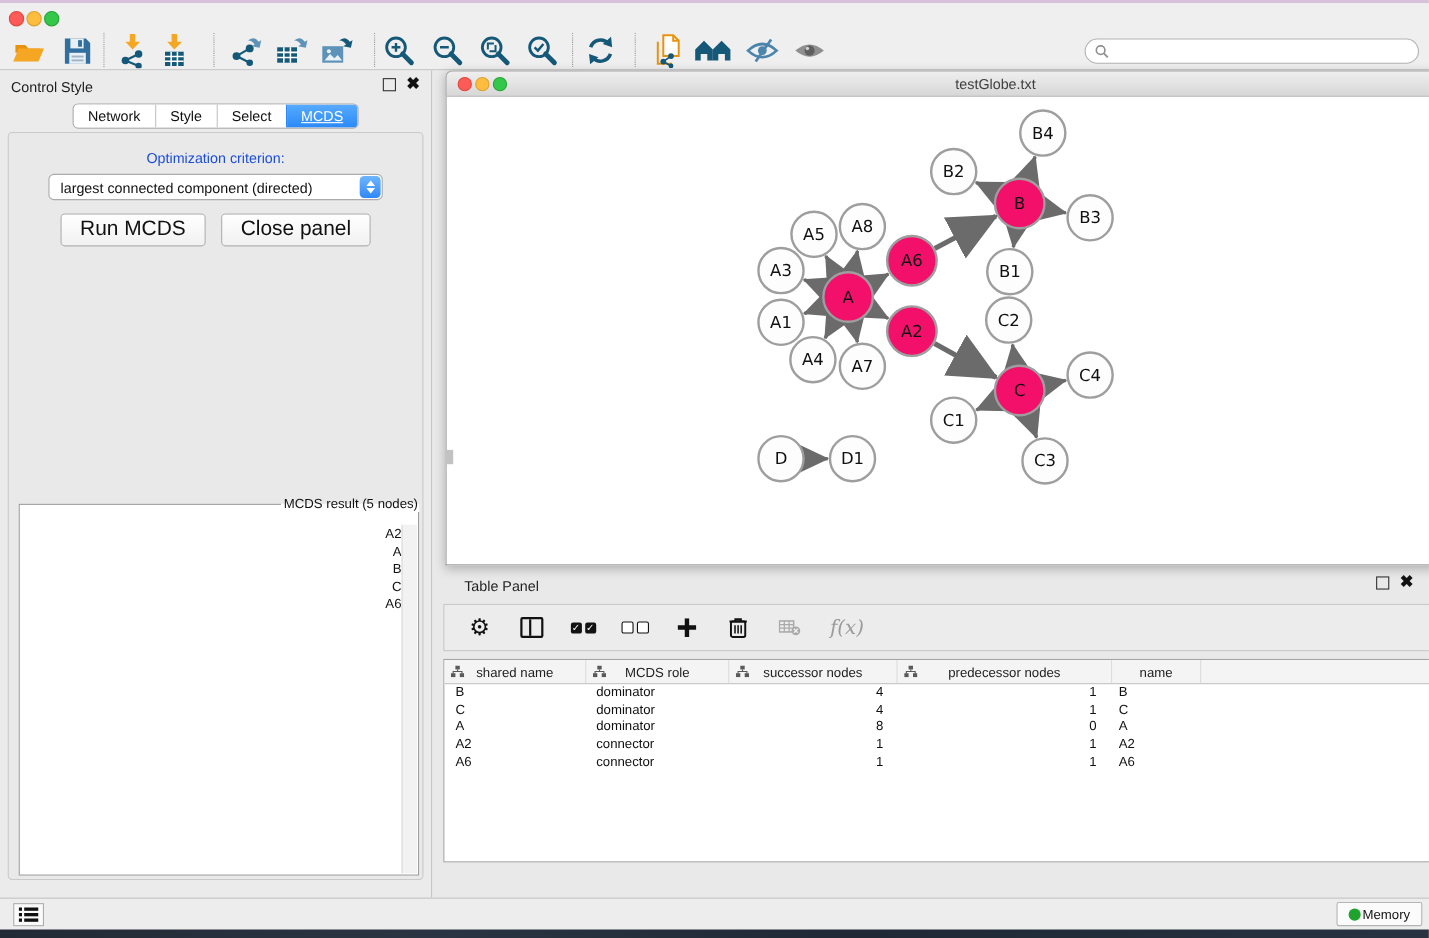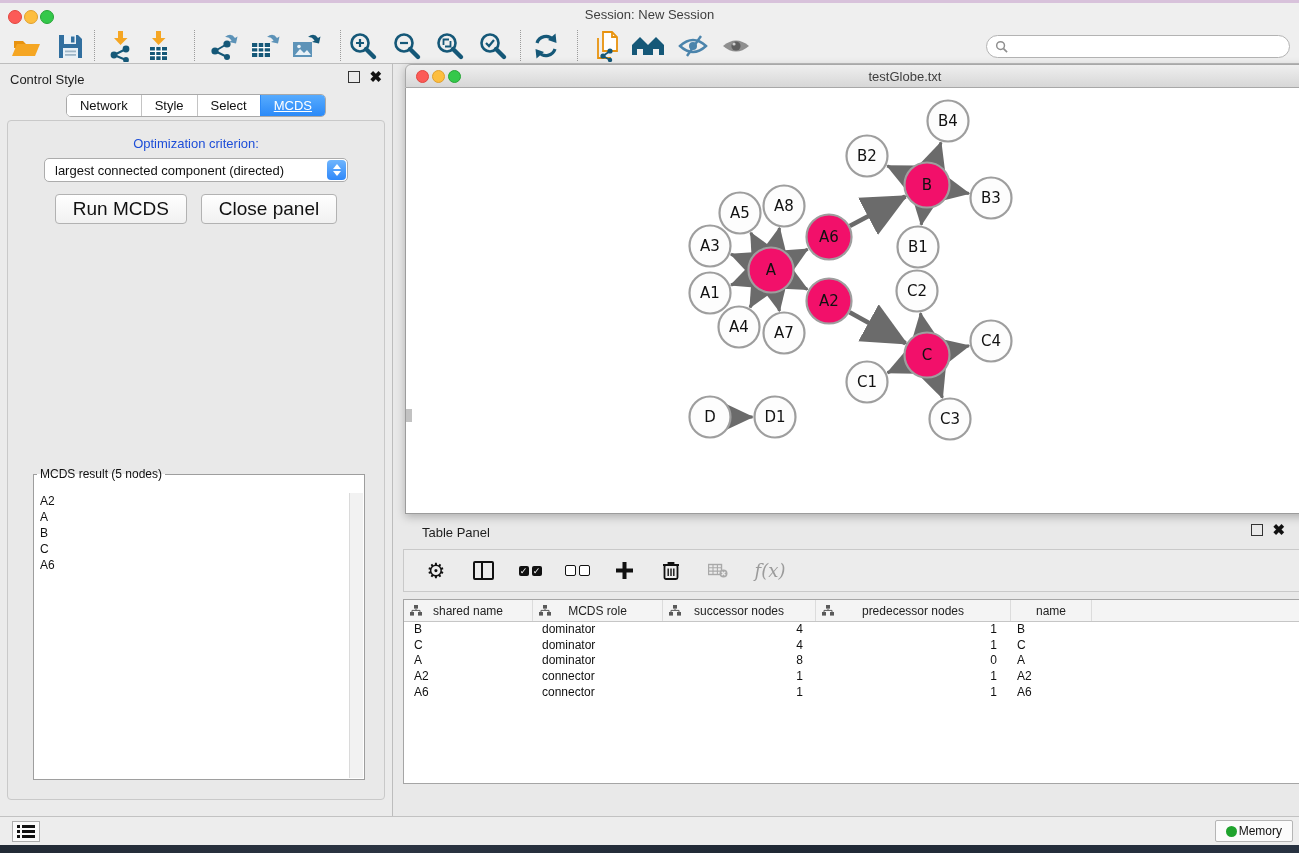--- a/index.html
+++ b/index.html
@@ -32,21 +32,21 @@
   .cp-tabs-wrap{position:absolute;top:30px;left:0;right:0;text-align:center;}
   .cp-content{position:absolute;left:7px;right:7px;top:56px;bottom:17px;border:1px solid #C9C9C9;border-radius:4px;background:#E9E9E9;}
   .opt-label{position:absolute;top:15px;left:0;right:0;text-align:center;font-size:13px;color:#1d4ed8;}
   .combo{position:absolute;left:36px;right:36px;top:37px;height:24px;background:#fff;border:1px solid #ACACAC;border-radius:5px;font-size:13px;color:#111;line-height:23px;padding-left:10px;box-sizing:border-box;}
   .combo .spin{position:absolute;right:1px;top:1px;bottom:1px;width:19px;border-radius:4px;background:linear-gradient(#6FB5FD,#2F88FA);display:flex;flex-direction:column;align-items:center;justify-content:center;gap:2px;}
   .spin i{width:0;height:0;border-left:4px solid transparent;border-right:4px solid transparent;display:block;}
   .spin .up{border-bottom:5px solid #fff;}
   .spin .dn{border-top:5px solid #fff;}
   .btn-row{position:absolute;top:73px;left:0;right:0;display:flex;justify-content:center;gap:14px;}
   .mac-btn{padding:3px 17px;font-size:19px;color:#111;background:linear-gradient(#FFFFFF,#F1F1F1);border:1px solid #B2B2B2;border-radius:4px;}
-  .mcds-field{position:absolute;left:9px;right:3px;top:330px;bottom:3px;border:1px solid #9E9E9E;margin:16px;padding:0;background:#fff;}
+  .mcds-field{position:absolute;left:9px;right:3px;top:330px;bottom:3px;border:1px solid #9E9E9E;margin:0;padding:0;background:#fff;text-align:right;}
   .mcds-field legend{font-size:12px;color:#111;margin-left:3px;padding:0 3px;background:transparent;}
   .mcds-list{position:absolute;left:1px;right:15px;top:12px;bottom:1px;background:#fff;overflow:hidden;}
   .mcds-list div{font-size:12px;color:#111;line-height:16px;padding-left:5px;}
   .mcds-scroll{position:absolute;right:1px;top:12px;bottom:1px;width:13px;background:#F2F2F2;border-left:1px solid #DADADA;}
   
   .desktop{position:absolute;left:393px;top:64px;width:906px;height:753px;background:#E9E9E9;}
   .net-window{position:absolute;left:12px;top:0px;width:1000px;height:450px;box-shadow:0 3px 10px rgba(0,0,0,0.25);border-radius:6px 6px 0 0;}
   .net-titlebar{position:absolute;left:0;top:0;right:0;height:24px;background:linear-gradient(#EFEFEF,#D7D7D7);border:1px solid #A8A8A8;border-radius:6px 6px 0 0;box-sizing:border-box;}
   .net-content{position:absolute;left:0;top:24px;right:0;bottom:0;background:#fff;border:1px solid #9C9C9C;border-top:none;box-sizing:border-box;}
   .grip{position:absolute;right:1px;bottom:1px;width:13px;height:13px;background:repeating-linear-gradient(135deg,transparent,transparent 2px,#B9B9B9 2px,#B9B9B9 3px);}
@@ -82,21 +82,20 @@
 <body>
 
 <div id="root">
   <div class="wp-top"></div>
 
   <div class="chrome">
     <div class="titlebar">
       <span class="tl red" style="left:8px"></span>
       <span class="tl yel" style="left:24px"></span>
       <span class="tl grn" style="left:40px"></span>
-      <div class="win-title">Session: New Session</div>
     </div>
 
     <div class="tb-icon" style="left:8px">
       <svg width="30" height="28" viewBox="0 0 30 28">
         <path d="M3 9 h9 l3 3 h11 v4 H3z" fill="#E8930F"></path>
         <path d="M1 24 L6 12 h23 l-5 12 z" fill="#F5A623"></path>
       </svg>
     </div>
     <div class="tb-icon" style="left:52px">
       <svg width="27" height="27" viewBox="0 0 27 27">

